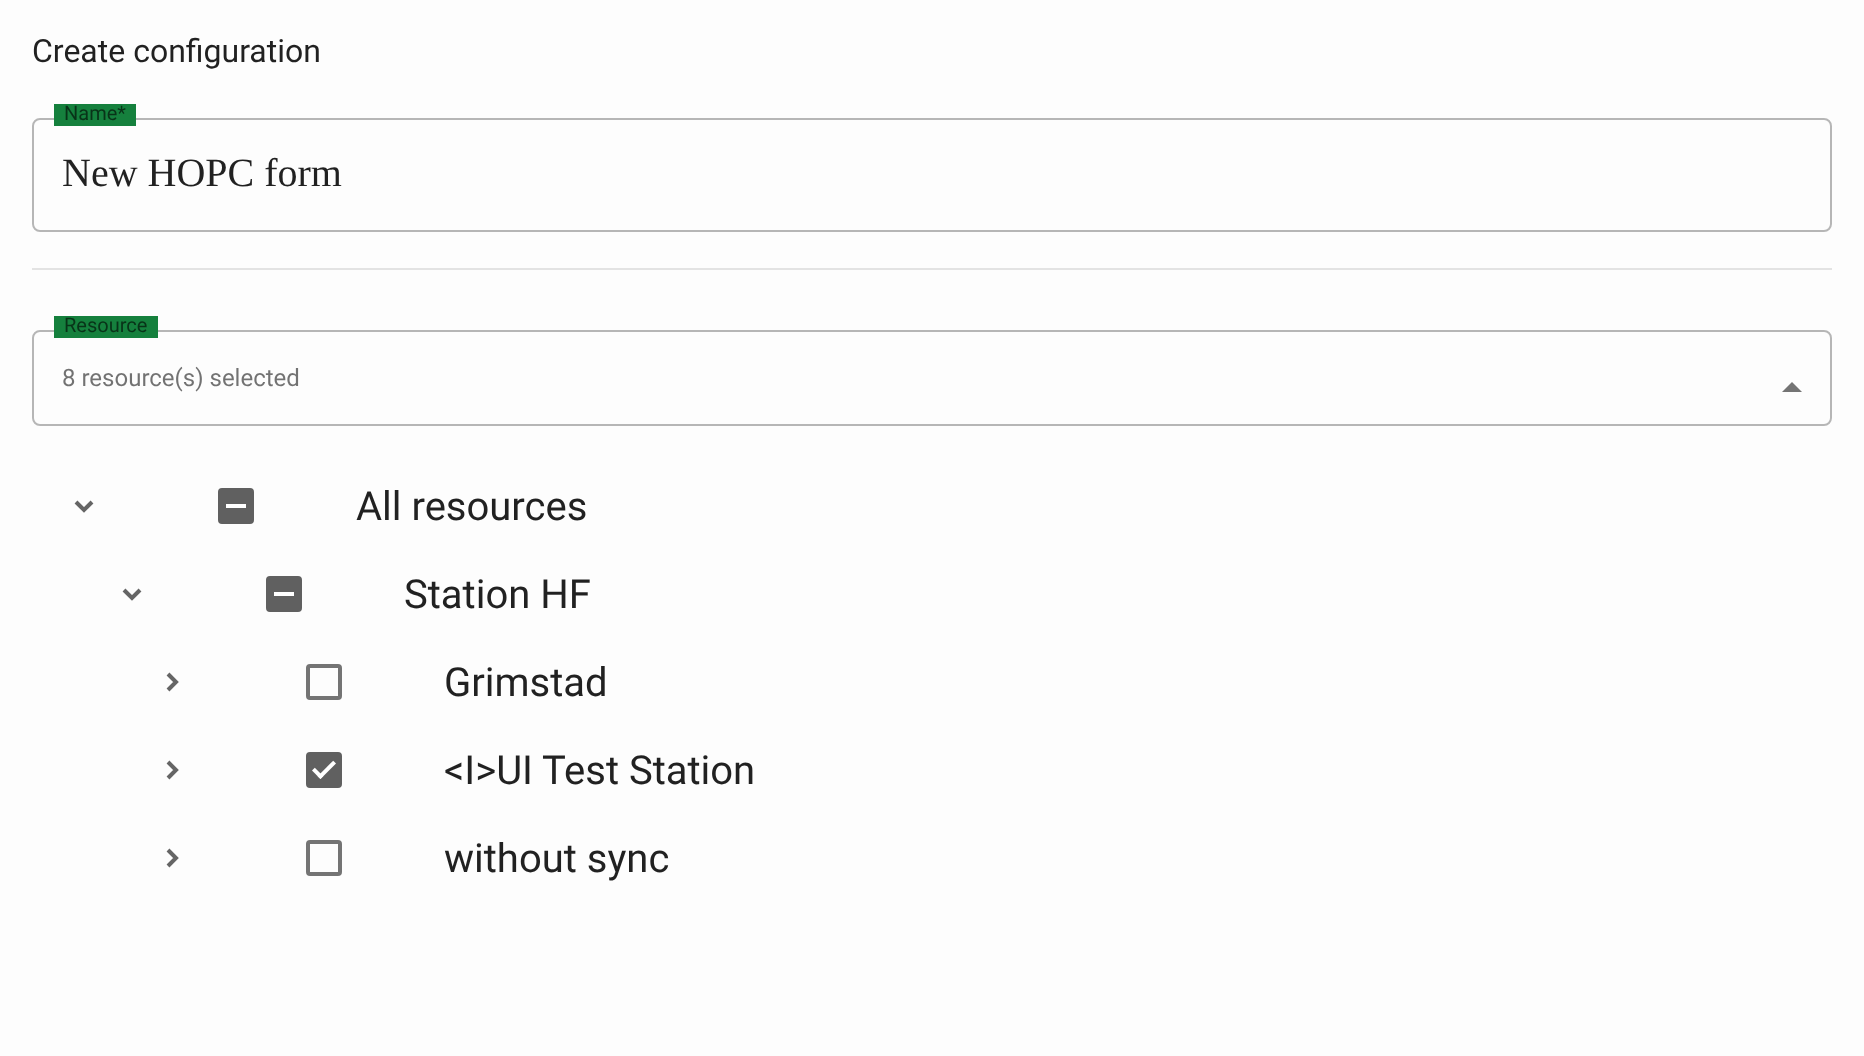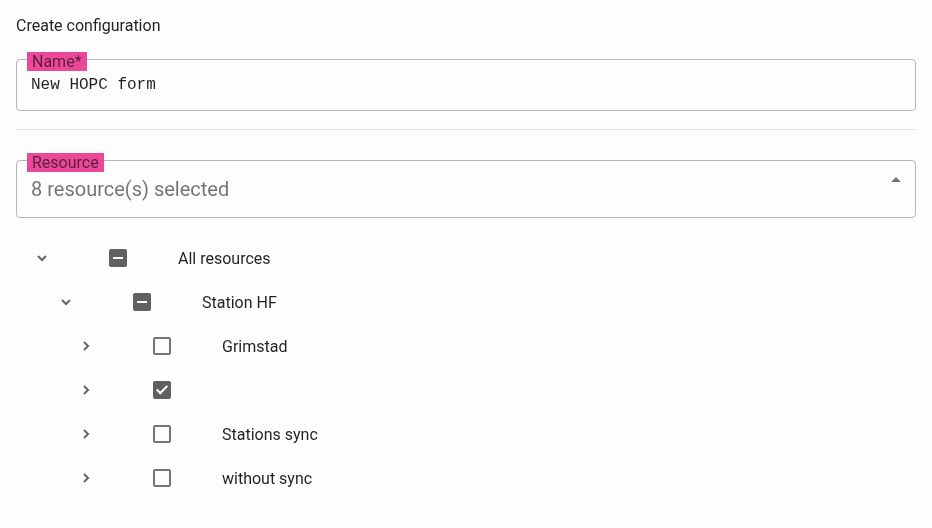--- a/index.html
+++ b/index.html
@@ -26,69 +26,69 @@
       position: relative;
       border: 1px solid rgba(0,0,0,0.28);
       border-radius: 4px;
       margin-bottom: 18px;
       background: #fff0;
     }
     .form-field-label {
       position: absolute;
       top: -8px;
       left: 10px;
-      font-size: 16px;
+      font-size: 10px;
       color: rgba(0,0,0,0.6);
-      background: #ec4899;
+      background: #15803d;
       padding: 0 5px;
     }
     .form-field-input {
       width: 100%;
       border: none;
       outline: none;
       padding: 16px 14px;
-      font-size: 16px;
-      font-family: Liberation Mono, monospace;
+      font-size: 20px;
+      font-family: Liberation Serif, serif;
       color: rgba(0,0,0,0.87);
       background: transparent;
     }
     .divider {
       border: none;
       border-top: 1px solid rgba(0,0,0,0.1);
       margin: 0 0 30px 0;
     }
     .select-field {
       position: relative;
       border: 1px solid rgba(0,0,0,0.28);
       border-radius: 4px;
       display: flex;
-      align-items: flex-start;
+      align-items: flex-end;
       justify-content: space-between;
       padding: 16px 14px;
       cursor: pointer;
     }
     .select-field-value {
-      font-size: 20px;
+      font-size: 12px;
       color: rgba(0,0,0,0.55);
     }
     .select-arrow {
       width: 0;
       height: 0;
       border-left: 5px solid transparent;
       border-right: 5px solid transparent;
       border-bottom: 5px solid rgba(0,0,0,0.54);
     }
     .tree {
       margin-top: 14px;
     }
     .tree-node {
       display: flex;
       align-items: center;
       padding: 10px 0;
-      font-size: 16px;
+      font-size: 20px;
       color: rgba(0,0,0,0.87);
       gap: 41px;
     }
     .tree-toggle {
       width: 24px;
       height: 24px;
       display: flex;
       align-items: center;
       justify-content: center;
       cursor: pointer;
@@ -199,31 +199,23 @@
     <span class="tree-label">Grimstad</span>
   </div>
 
   <div class="tree-node level-2">
     <span class="tree-toggle">
       <svg viewBox="0 0 12 12">
           <polyline points="4,2 8,6 4,10"></polyline>
         </svg>
     </span>
     <span class="checkbox checked"></span>
-  </div>
-
-  <div class="tree-node level-2">
-    <span class="tree-toggle">
-      <svg viewBox="0 0 12 12">
-          <polyline points="4,2 8,6 4,10"></polyline>
-        </svg>
-    </span>
-    <span class="checkbox"></span>
-    <span class="tree-label">Stations sync</span>
-  </div>
+    <span class="tree-label">&lt;I&gt;UI Test Station</span>
+  </div>
+
 
   <div class="tree-node level-2">
     <span class="tree-toggle">
       <svg viewBox="0 0 12 12">
           <polyline points="4,2 8,6 4,10"></polyline>
         </svg>
     </span>
     <span class="checkbox"></span>
     <span class="tree-label">without sync</span>
   </div>

